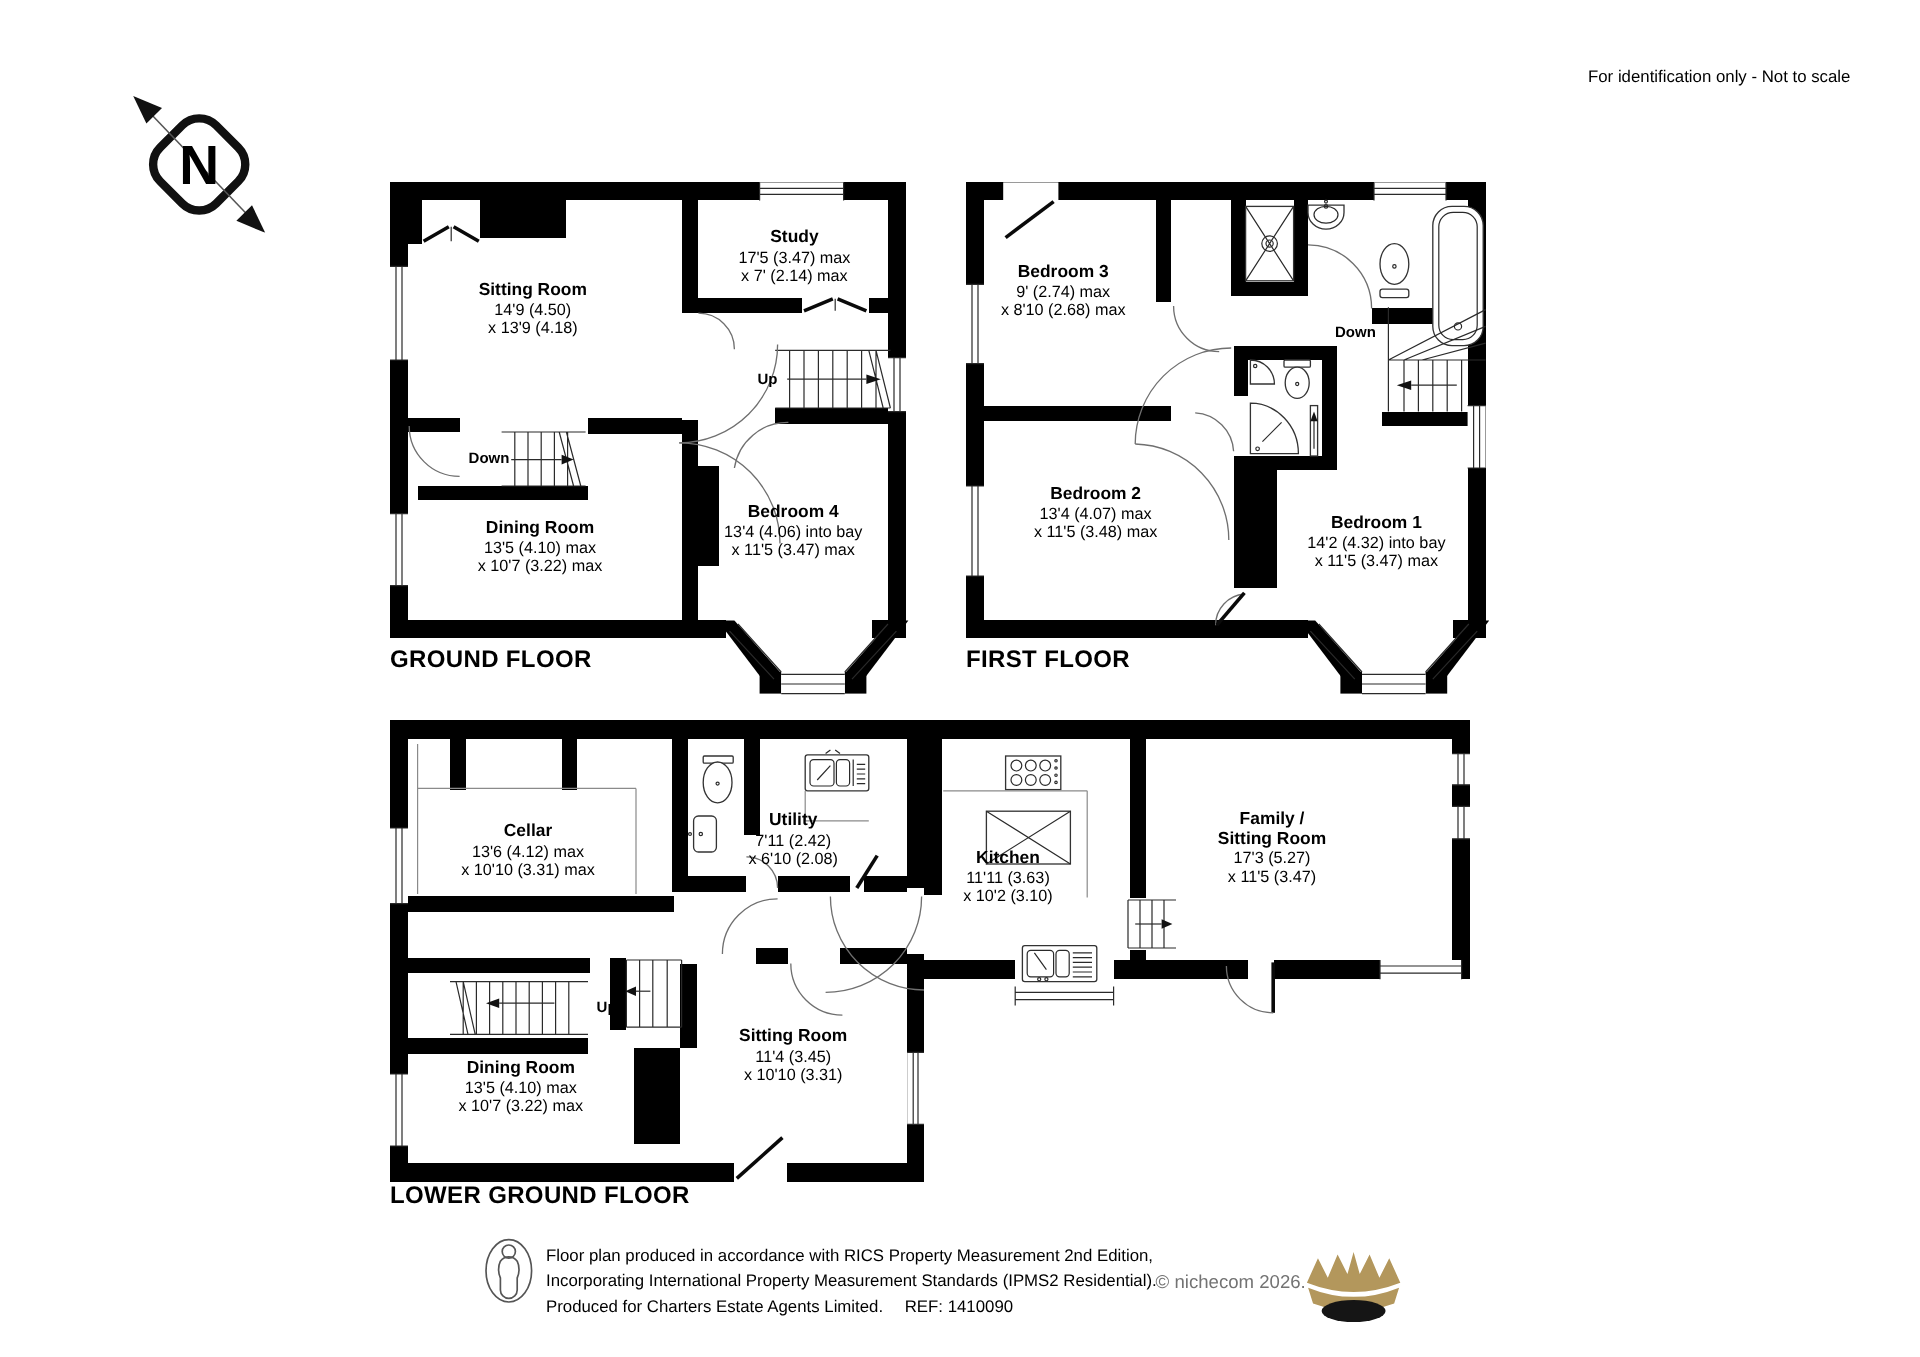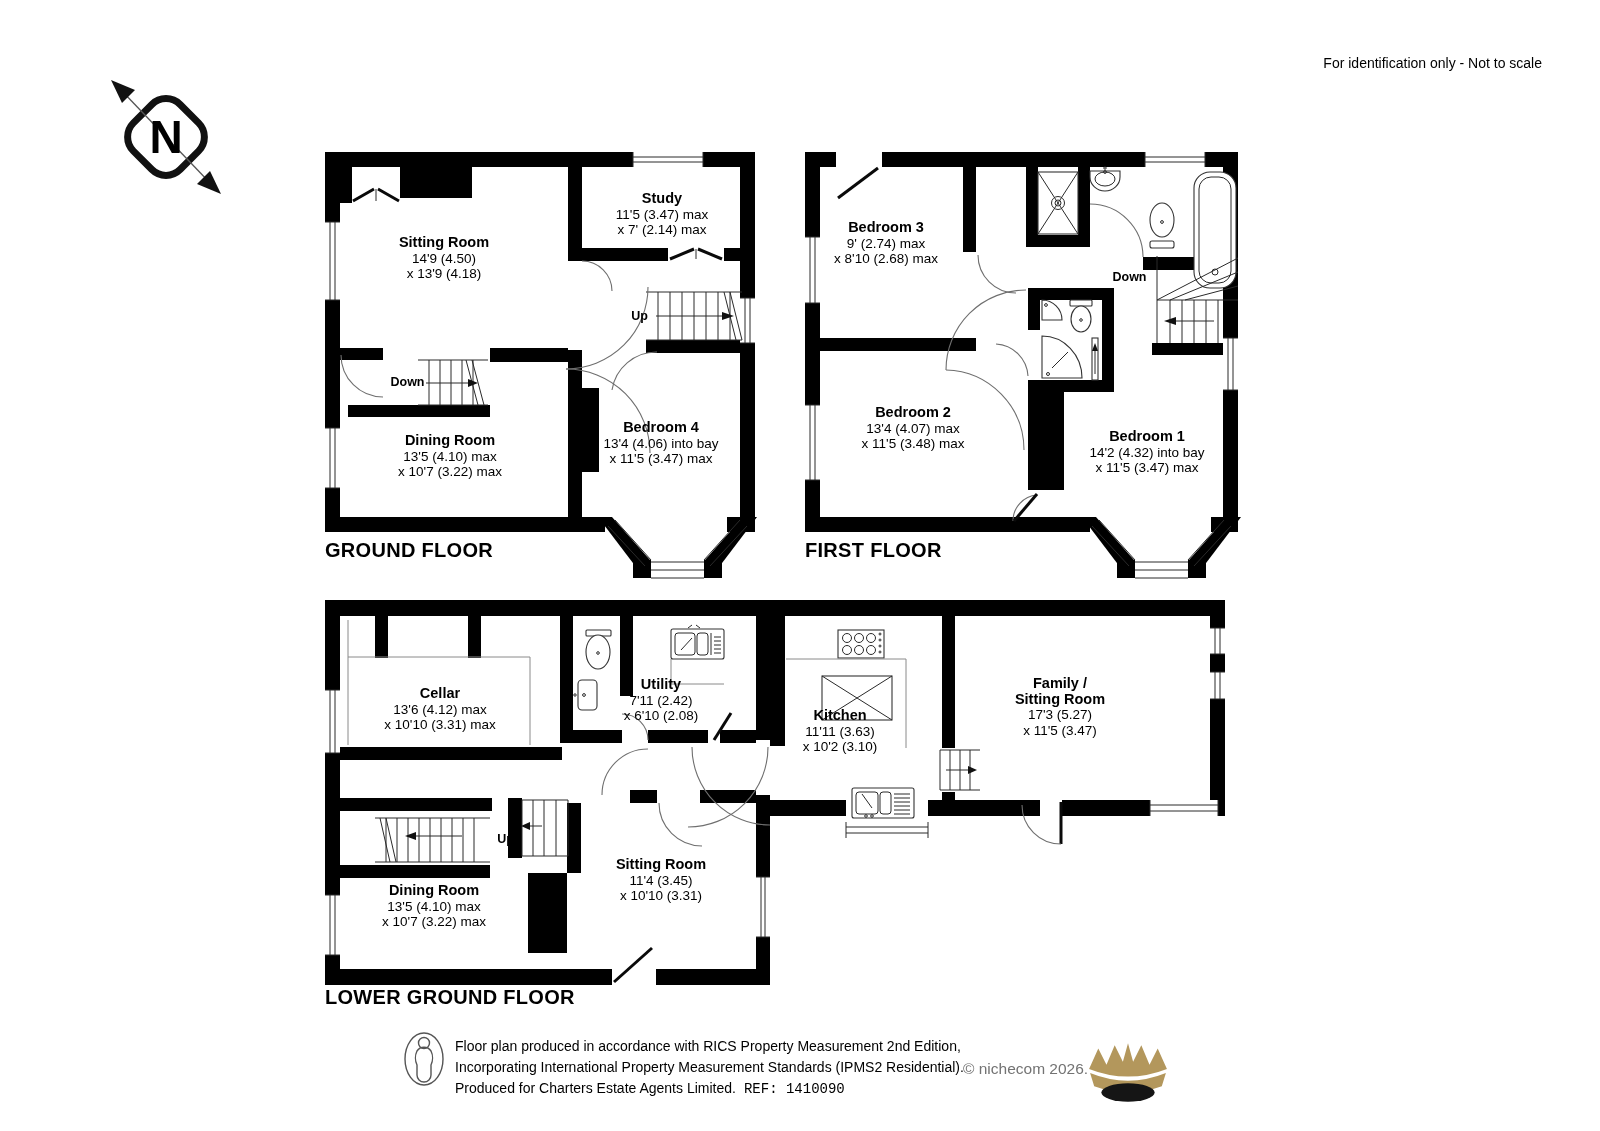--- a/index.html
+++ b/index.html
@@ -7,21 +7,21 @@
   #page{position:relative;width:1600px;height:1131px;background:#fff;overflow:hidden;}
   #plan-svg{position:absolute;left:0;top:0;}
   .area-line{position:absolute;top:22px;right:58px;font-size:21.5px;letter-spacing:.2px;}
   .note-line{position:absolute;top:55px;right:58px;font-size:14px;}
   .lbl{position:absolute;transform:translate(-50%,-50%);text-align:center;white-space:nowrap;}
   .room-name{font-weight:bold;font-size:14.5px;line-height:15.5px;}
   .room-dim{font-size:13.5px;line-height:15.5px;}
   .stair-lbl{position:absolute;transform:translate(-50%,-50%);font-weight:bold;font-size:12.5px;padding-left:13px;}
   .floor-title{position:absolute;transform:translateY(-50%);font-weight:bold;font-size:20px;letter-spacing:.3px;text-align:center;}
   .footer-text{position:absolute;left:455px;top:1036px;font-size:14px;line-height:21px;color:#000000;}
-  .footer-ref{display:inline-block;margin-left:8px;font-family:Liberation Mono, monospace;}
+  .footer-ref{display:inline-block;margin-left:18px;}
   .copyright{position:absolute;left:963px;top:1060px;font-size:15.5px;color:#737373;}
   .compass-box{position:absolute;left:105px;top:80px;}
   .person-box{position:absolute;left:403px;top:1030px;}
   .crown-box{position:absolute;left:1086px;top:1042px;}
   
   .w{fill:#000;}
   .t{stroke:#2a2a2a;stroke-width:1;fill:none;}
   .tg{stroke:#8a8a8a;stroke-width:1;fill:none;}
   .arc{stroke:#6f6f6f;stroke-width:1.1;fill:none;}
   .fx{stroke:#333;stroke-width:1.1;fill:#fff;}
@@ -355,21 +355,21 @@
     </g>
   </svg>
 
   <div class="lbl" style="left:444px;top:258px">
     <div class="room-name">Sitting Room</div>
     <div class="room-dim">14'9 (4.50)</div>
     <div class="room-dim">x 13'9 (4.18)</div>
   </div>
   <div class="lbl" style="left:662px;top:214px">
     <div class="room-name">Study</div>
-    <div class="room-dim">11'5 (3.47) max</div>
+    <div class="room-dim">17'5 (3.47) max</div>
     <div class="room-dim">x 7' (2.14) max</div>
   </div>
   <div class="lbl" style="left:450px;top:456px">
     <div class="room-name">Dining Room</div>
     <div class="room-dim">13'5 (4.10) max</div>
     <div class="room-dim">x 10'7 (3.22) max</div>
   </div>
   <div class="lbl" style="left:661px;top:443px">
     <div class="room-name">Bedroom 4</div>
     <div class="room-dim">13'4 (4.06) into bay</div>

